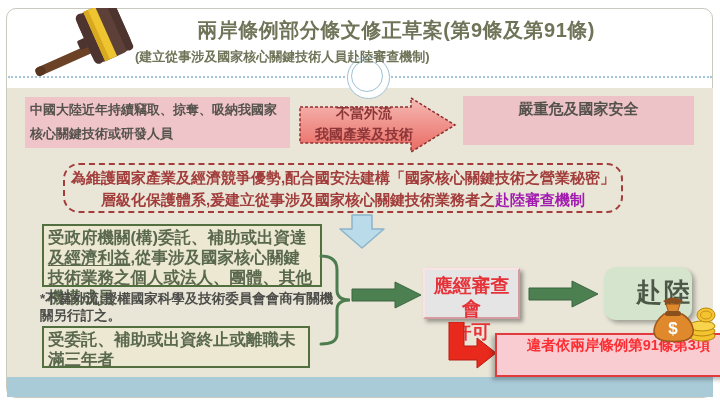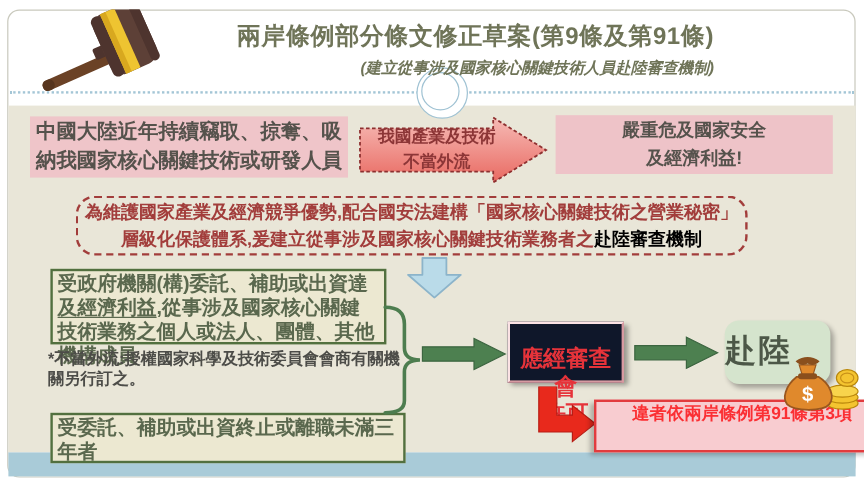--- a/index.html
+++ b/index.html
@@ -11,74 +11,74 @@
   .abs { position:absolute; }
 
   
   .slide-frame { left:6px; top:8px; width:707px; height:390px;
     border:1px solid #c9c9bd; border-radius:10px; z-index:0; }
 
   
   .gavel { left:26px; top:8px; width:118px; height:70px; z-index:3; }
   .title { left:135px; top:17px; width:460px; text-align:right;
     font-size:20px; font-weight:bold; color:#6f7458; letter-spacing:0.5px; z-index:3; }
-  .subtitle { left:135px; top:48px; width:460px; text-align:right;
-    font-size:13px; font-weight:bold; color:#6f7458; z-index:3;font-style:italic; }
+  .subtitle { left:135px; top:48px; width:460px; text-align:left;
+    font-size:13px; font-weight:bold; color:#6f7458; z-index:3; }
   .dotted-line { left:8px; top:76px; width:704px; height:0;
     border-top:2px dotted #a4c6d6; z-index:1; }
   .deco-circle { left:347px; top:56px; width:43px; height:43px; border-radius:50%;
     background:#ffffff; border:1.5px solid #9fc2d3; z-index:2; }
   .deco-circle-inner { left:3px; top:3px; width:32px; height:32px; border-radius:50%;
     border:1.5px solid #9fc2d3; background:#ffffff; }
 
   
   .beige { left:7px; top:88px; width:706px; height:289px; background:#e9e6d8; z-index:1; }
   .blue-bar { left:7px; top:377px; width:706px; height:20px; background:#a9cbd8; z-index:1; }
 
   
   .threat-left { left:25px; top:97px; width:265px; height:51px; background:#efc5c9;
-    padding:1px 5px; font-size:17px; line-height:24px; font-weight:bold; color:#55524c; z-index:3; }
+    padding:1px 5px; font-size:13px; line-height:24px; font-weight:bold; color:#55524c; z-index:3; }
   .outflow-arrow-svg { left:299px; top:97px; width:158px; height:56px; z-index:3; }
   .outflow-text { left:305px; top:103px; width:118px; text-align:center;
     font-size:14px; line-height:21px; font-weight:bold; color:#8d3637; z-index:4; }
   .threat-right { left:463px; top:96px; width:231px; height:49px; background:#eec3c8;
     text-align:center; padding-top:1px; font-size:15px; line-height:24px;
     font-weight:bold; color:#55524c; z-index:3; }
 
   
   .policy-box { left:63px; top:163px; width:560px; height:50px;
     border:2px dashed #a23d3b; border-radius:16px; text-align:center; padding-top:2px;
     font-size:15px; line-height:22px; font-weight:bold; color:#a23d3b; z-index:3; }
-  .teal { color:#000000; }
+  .teal { color:#a21caf; }
 
   .blue-down-arrow { left:339px; top:214px; width:46px; height:35px; z-index:3; }
 
   
   .cond-box { background:#ece8d1; border:2px solid #52703f; color:#5a684e;
     font-size:16.5px; line-height:20px; font-weight:bold; padding:1px 4px; z-index:3; }
   .cond-1 { left:42px; top:224px; width:280px; height:63px; }
-  .cond-2 { left:42px; top:344px; width:296px; height:42px; }
+  .cond-2 { left:42px; top:326px; width:268px; height:42px; }
   .cond-1 u, .cond-box u { text-decoration:underline; text-underline-offset:2px; }
   .note { left:40px; top:290px; width:296px; font-size:13.5px; line-height:17px;
     font-weight:600; color:#4c4c48; z-index:3; }
 
   .brace { left:317px; top:250px; width:38px; height:100px; z-index:3; }
   .green-arrow-1 { left:351px; top:281px; width:72px; height:28px; z-index:3; }
   .green-arrow-2 { left:528px; top:280px; width:72px; height:28px; z-index:3; }
 
   
-  .review-box { left:423px; top:268px; width:97px; height:51px; background:#0f172a;
+  .review-box { left:423px; top:268px; width:97px; height:51px; background:#e5e5e5;
     border-top:2px solid #fbe2e4; border-left:2px solid #fbe2e4;
     border-right:2px solid #d79aa1; border-bottom:2px solid #d79aa1;
     box-shadow:3px 3px 4px rgba(0,0,0,0.35);
-    text-align:center; padding-top:18px; font-size:19px; line-height:23px;
+    text-align:center; padding-top:4px; font-size:19px; line-height:23px;
     font-weight:bold; color:#e6333a; z-index:3; }
   .result-box { left:604px; top:267px; width:88px; height:53px; background:#d5e4cd;
     border-radius:12px; box-shadow:3px 3px 4px rgba(0,0,0,0.3);
-    text-align:left; font-size:26px; line-height:51px; font-weight:bold;
+    text-align:right; font-size:26px; line-height:51px; font-weight:bold;
     color:#4c5747; letter-spacing:2px; z-index:3; }
   .money-bag { left:650px; top:294px; width:68px; height:50px; z-index:6; }
   .red-elbow { left:447px; top:322px; width:50px; height:48px; z-index:4; }
   .penalty-box { left:495px; top:333px; width:247px; height:44px; background:#f8ccd0;
     border:2px solid #e23b3e; box-shadow:-3px 3px 4px rgba(0,0,0,0.25);
     text-align:center; padding-top:1px; font-size:14.5px; line-height:19px;
     font-weight:bold; color:#fb2f33; z-index:5; }
 </style>
 </head>
 <body>
@@ -111,27 +111,26 @@
 <svg class="abs outflow-arrow-svg" viewBox="0 0 158 56">
   <defs>
     <linearGradient id="gradRed" x1="0" y1="0" x2="0" y2="1">
       <stop offset="0" stop-color="#f6bab5"></stop>
       <stop offset="1" stop-color="#e96a62"></stop>
     </linearGradient>
   </defs>
   <polygon points="1,10 112,10 112,1 156,28 112,55 112,46 1,46" fill="url(#gradRed)" stroke="#8e2f2f" stroke-width="1.5" stroke-dasharray="3,2"></polygon>
 </svg>
 <div class="abs outflow-text">
+  <div>不當外流</div>
   <div>我國產業及技術</div>
-  <div>不當外流</div>
 </div>
 
 <div class="abs threat-right">
   <div>嚴重危及國家安全</div>
-  <div>及經濟利益!</div>
 </div>
 
 <div class="abs policy-box">
   <div>為維護國家產業及經濟競爭優勢,配合國安法建構「國家核心關鍵技術之營業秘密」</div>
   <div><span>層級化保護體系,爰建立從事涉及國家核心關鍵技術業務者之</span><span class="teal">赴陸審查機制</span></div>
 </div>
 
 <svg class="abs blue-down-arrow" viewBox="0 0 46 35">
   <polygon points="13,1 33,1 33,15 45,15 23,34 1,15 13,15" fill="#badbe9" stroke="#8cb4ca" stroke-width="1.5" stroke-linejoin="round"></polygon>
 </svg>

